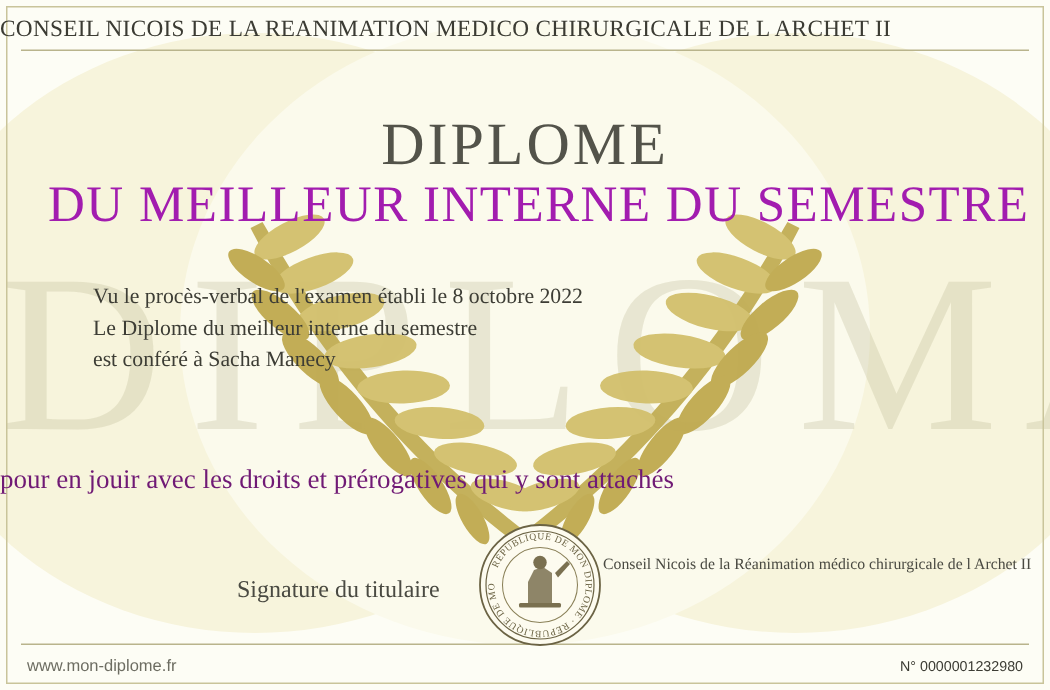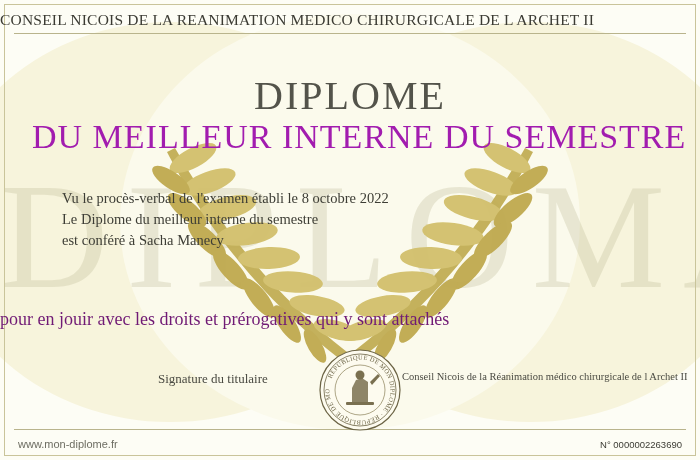--- a/index.html
+++ b/index.html
@@ -142,22 +142,22 @@
     left: 0;
     right: 0;
     top: 309px;
     font-size: 18px;
     color: #701a75;
   }
   
   .sig-left {
     position: absolute;
     left: 158px;
-    top: 371px;
-    font-size: 13px;
+    top: 385px;
+    font-size: 16px;
     color: #4a4a42;
     font-family: Liberation Serif, serif;
   }
   .sig-right {
     position: absolute;
     left: 402px;
     top: 371px;
     font-size: 10.5px;
     color: #4a4a42;
     white-space: nowrap;
@@ -286,15 +286,15 @@
     </text>
     <g fill="#7a7050">
       <path d="M34 54 L34 40 L38 32 L44 30 L50 34 L50 54 Z" opacity="0.85"></path>
       <circle cx="42" cy="27" r="4.5"></circle>
       <rect x="28" y="54" width="28" height="3" rx="1"></rect>
       <path d="M52 34 L60 26 L62 28 L54 37 Z"></path>
     </g>
   </svg>
 
   <div class="footer-left">www.mon-diplome.fr</div>
-  <div class="footer-right">N° 0000002263690</div>
+  <div class="footer-right">N° 0000001232980</div>
 
 </div>
 
 </body></html>

